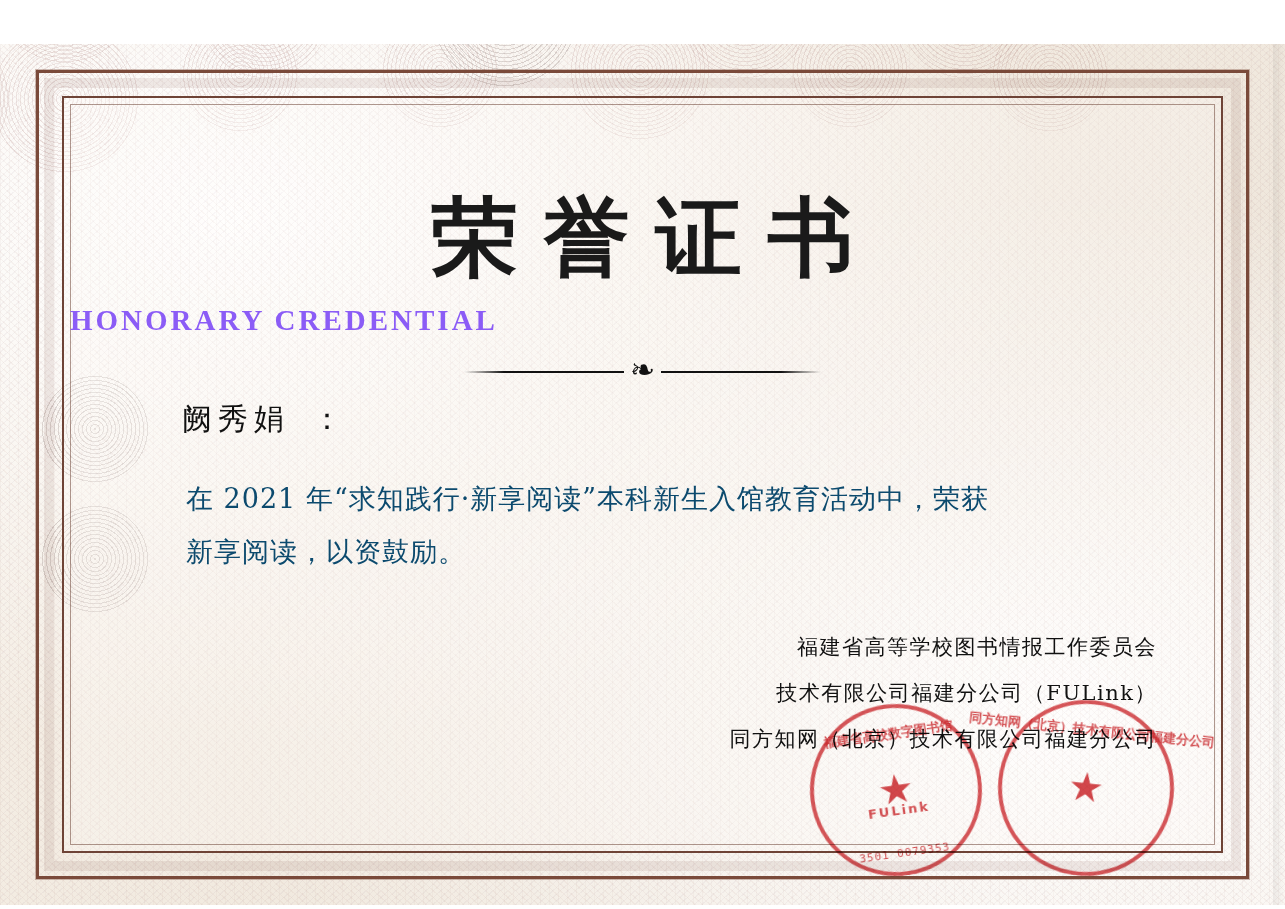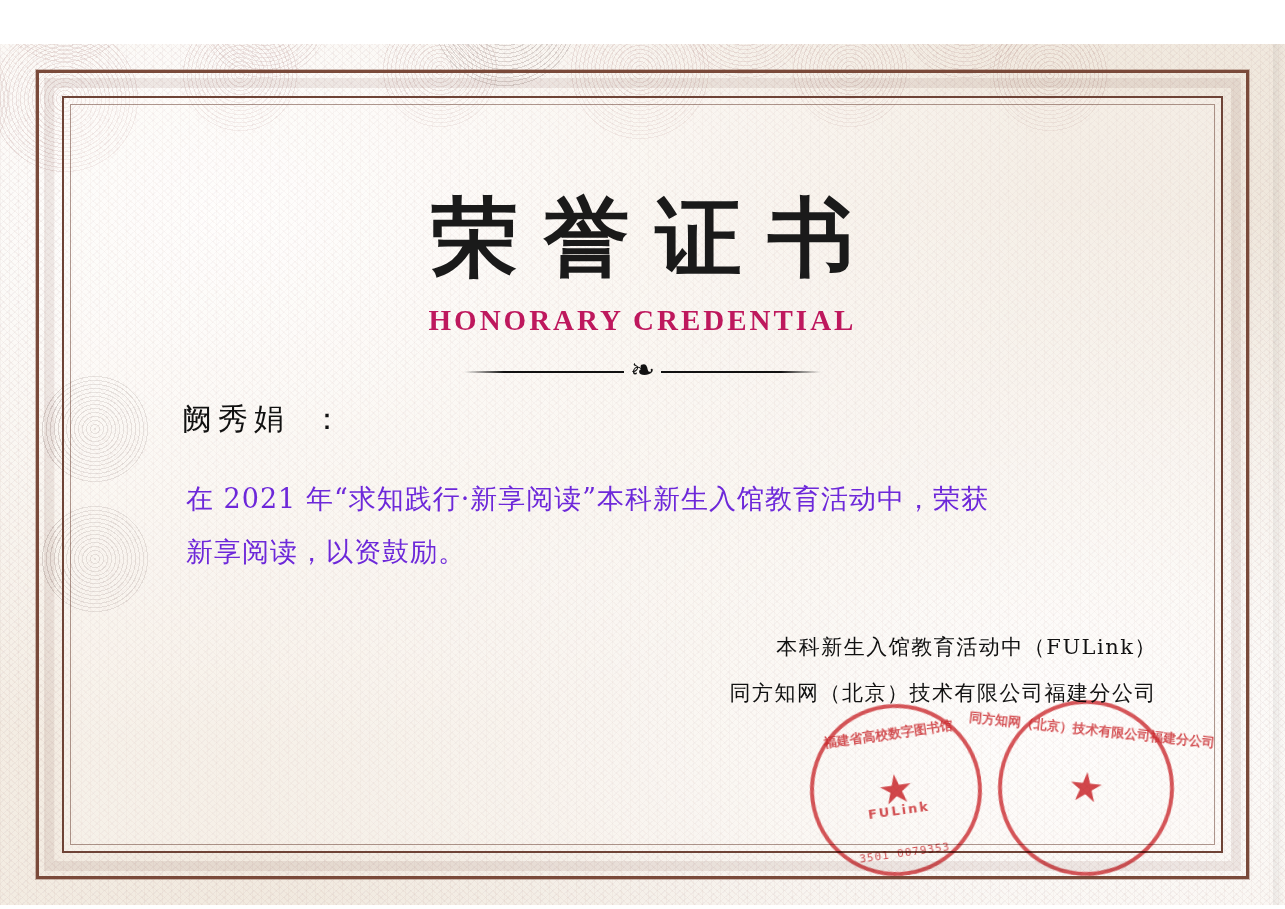--- a/index.html
+++ b/index.html
@@ -94,26 +94,26 @@
     font-size: 86px;
     letter-spacing: 26px;
     text-indent: 26px;
     color: #1a1a1a;
     line-height: 1;
   }
   .title-en {
     position: absolute;
     top: 200px;
     left: 0; right: 0;
-    text-align: center;
+    text-align: left;
     font-family: "Liberation Serif", serif;
     font-weight: 700;
     font-size: 29px;
     letter-spacing: 3px;
-    color: #be185d;
+    color: #8b5cf6;
   }
   .divider {
     position: absolute;
     top: 250px;
     left: 0; right: 0;
     height: 36px;
     display: flex;
     align-items: center;
     justify-content: center;
   }
@@ -147,21 +147,21 @@
   }
 
   .body-text {
     position: absolute;
     top: 368px;
     left: 60px;
     right: 60px;
     font-family: "DejaVu Serif", "Liberation Serif", serif;
     font-size: 27px;
     line-height: 53px;
-    color: #6d28d9;
+    color: #0c4a6e;
     letter-spacing: 1px;
   }
   .body-text p { margin: 0; }
   .body-text p.indent { text-indent: 56px; }
 
   .signature {
     position: absolute;
     right: 58px;
     top: 520px;
     text-align: right;
@@ -290,21 +290,22 @@
     <div class="recipient">
       <span>阙秀娟</span><span class="colon">：</span>
     </div>
 
     <div class="body-text">
       <p class="indent">在 2021 年“求知践行·新享阅读”本科新生入馆教育活动中，荣获</p>
       <p class="indent">新享阅读，以资鼓励。</p>
     </div>
 
     <div class="signature">
-      <div>本科新生入馆教育活动中（FULink）</div>
+      <div>福建省高等学校图书情报工作委员会</div>
+      <div>技术有限公司福建分公司（FULink）</div>
       <div>同方知网（北京）技术有限公司福建分公司</div>
     </div>
 
     <div class="seal" id="seal-left">
       <div class="ring-text">
         <span style="transform:translate(-50%,-50%) translateY(-56px);">福建省高校数字图书馆</span>
       </div>
       <div class="star">★</div>
       <div class="mid-text">FULink</div>
       <div class="bottom-code">3501 0079353</div>

